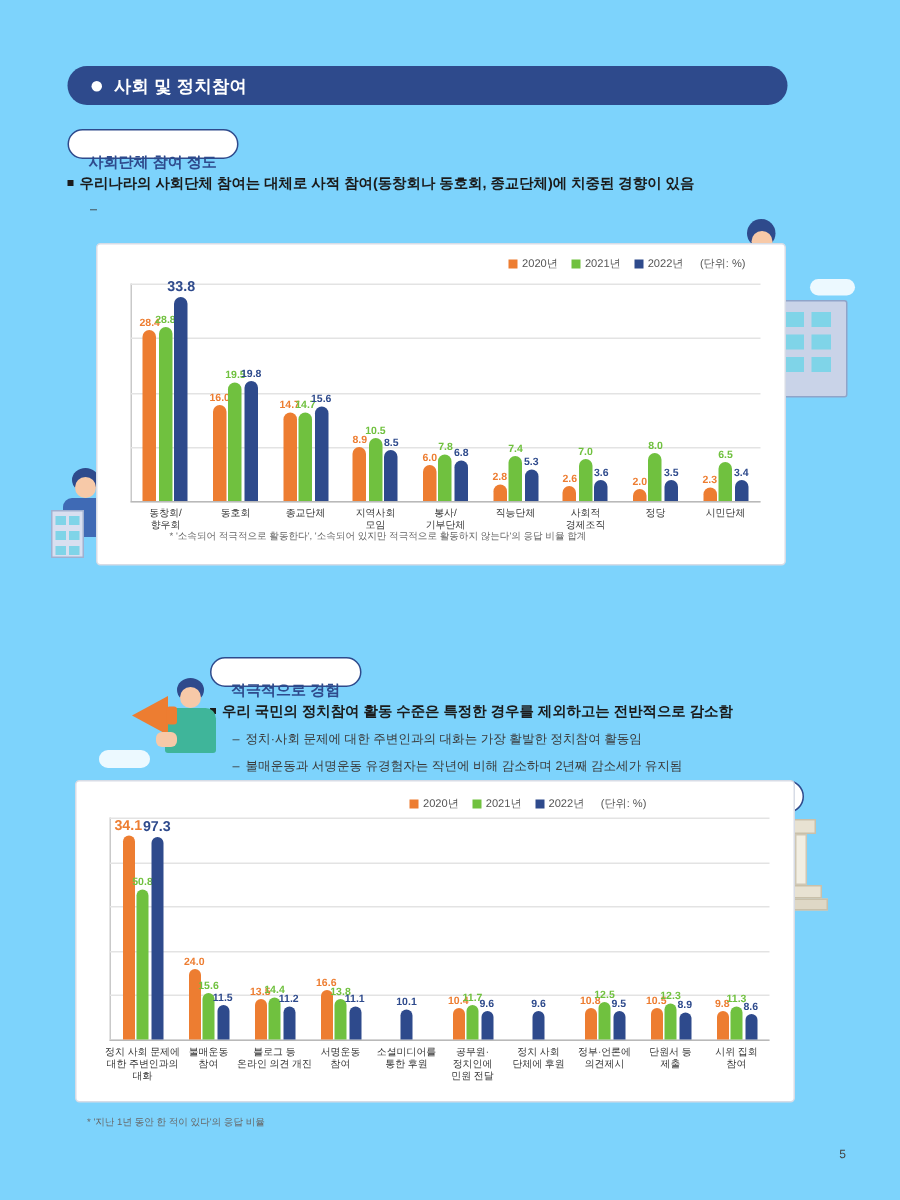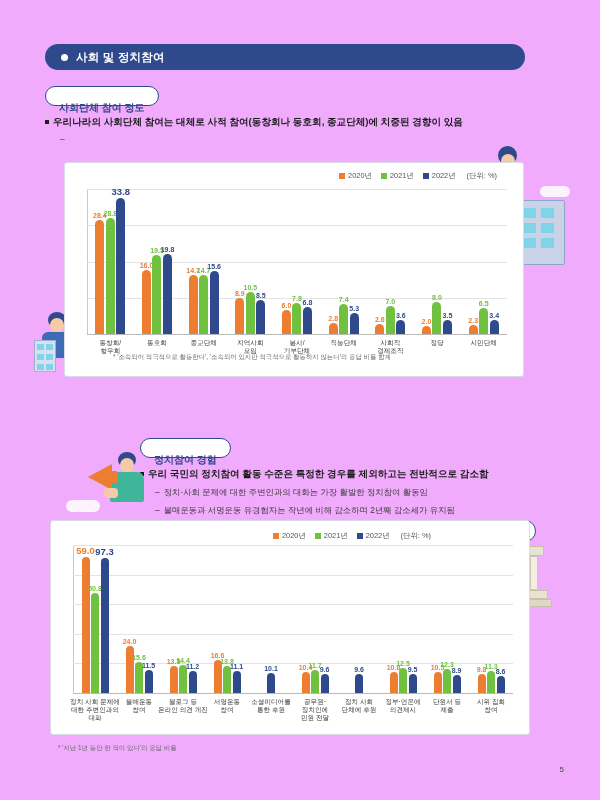--- a/index.html
+++ b/index.html
@@ -2,21 +2,21 @@
 <html><head>
 <meta charset="utf-8">
 <style>
   * { box-sizing: border-box; margin: 0; padding: 0; }
   html, body {
     width: 600px; height: 800px;
     background: #eef1f7;
     font-family: "Liberation Sans", "DejaVu Sans", sans-serif;
     overflow: hidden;
   }
-  .page { position: relative; width: 600px; height: 800px; background: #f0abfc; }
+  .page { position: relative; width: 600px; height: 800px; background: #7dd3fc; }
 
   
   .section-pill {
     position: absolute; left: 45px; top: 44px;
     width: 480px; height: 26px;
     background: #2e4a8c; border-radius: 13px;
     display: flex; align-items: center; padding-left: 16px; gap: 8px;
   }
   .pill-dot { width: 7px; height: 7px; border-radius: 50%; background: #ffffff; }
   .pill-text { color: #fff; font-size: 11.5px; font-weight: bold; letter-spacing: .2px; }
@@ -278,21 +278,21 @@
         <div class="cat" style="left: 296px; top: 176px; width: 58.6667px;">사회적
 경제조직</div>
         <div class="cat" style="left: 342.667px; top: 176px; width: 58.6667px;">정당</div>
         <div class="cat" style="left: 389.333px; top: 176px; width: 58.6667px;">시민단체</div>
       </div>
 
     <div class="note" style="left:48px; top:190px;">* '소속되어 적극적으로 활동한다', '소속되어 있지만 적극적으로 활동하지 않는다'의 응답 비율 합계</div>
   </div>
 
   <div class="chip" style="left:140px; top:438px;">
-    <span>정치참여 경험</span>
+    <span>적극적으로 경험</span>
   </div>
 
   <div class="bullet-main" style="left:140px; top:468px; width:400px;">
     <div class="sq"></div>
     <div>우리 국민의 정치참여 활동 수준은 특정한 경우를 제외하고는 전반적으로 감소함</div>
   </div>
   <div class="bullet-sub" style="left:155px; top:487px; width:400px;">
     <div class="dash">–</div>
     <div>정치·사회 문제에 대한 주변인과의 대화는 가장 활발한 정치참여 활동임</div>
   </div>
@@ -353,21 +353,21 @@
       <div class="yaxis" style="left:0;"></div>
     <div class="gridline" style="top: 148px;"></div>
         <div class="gridline" style="top: 118.4px;"></div>
         <div class="gridline" style="top: 88.8px;"></div>
         <div class="gridline" style="top: 59.2px;"></div>
         <div class="gridline" style="top: 29.6px;"></div>
         <div class="gridline" style="top: 0px;"></div>
         <div class="axis-base" style="top: 148px;"></div>
         <div class="group" style="left: 0px; width: 44px; height: 148px;">
           <div class="bar big" style="height: 135.765px; background: rgb(237, 125, 49); width: 8px;">
-            <span class="val" style="color: rgb(237, 125, 49);">59.0</span>
+            <span class="val" style="color: rgb(237, 125, 49);">34.1</span>
           </div>
           <div class="bar" style="height: 100.245px; background: rgb(112, 193, 63); width: 8px;">
             <span class="val" style="color: rgb(112, 193, 63);">50.8</span>
           </div>
           <div class="bar big" style="height: 134.581px; background: rgb(46, 74, 140); width: 8px;">
             <span class="val" style="color: rgb(46, 74, 140);">97.3</span>
           </div>
         </div>
         <div class="group" style="left: 44px; width: 44px; height: 148px;">
           <div class="bar" style="height: 47.36px; background: rgb(237, 125, 49); width: 8px;">

